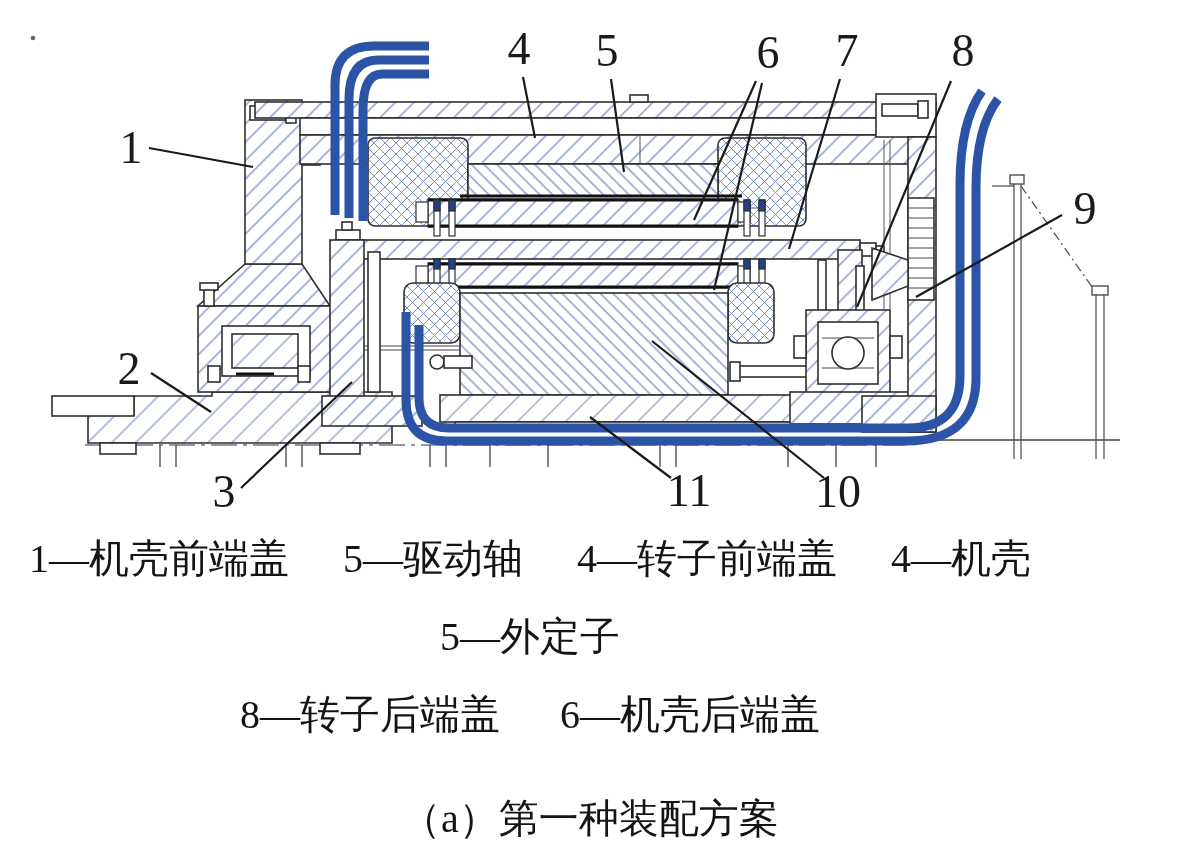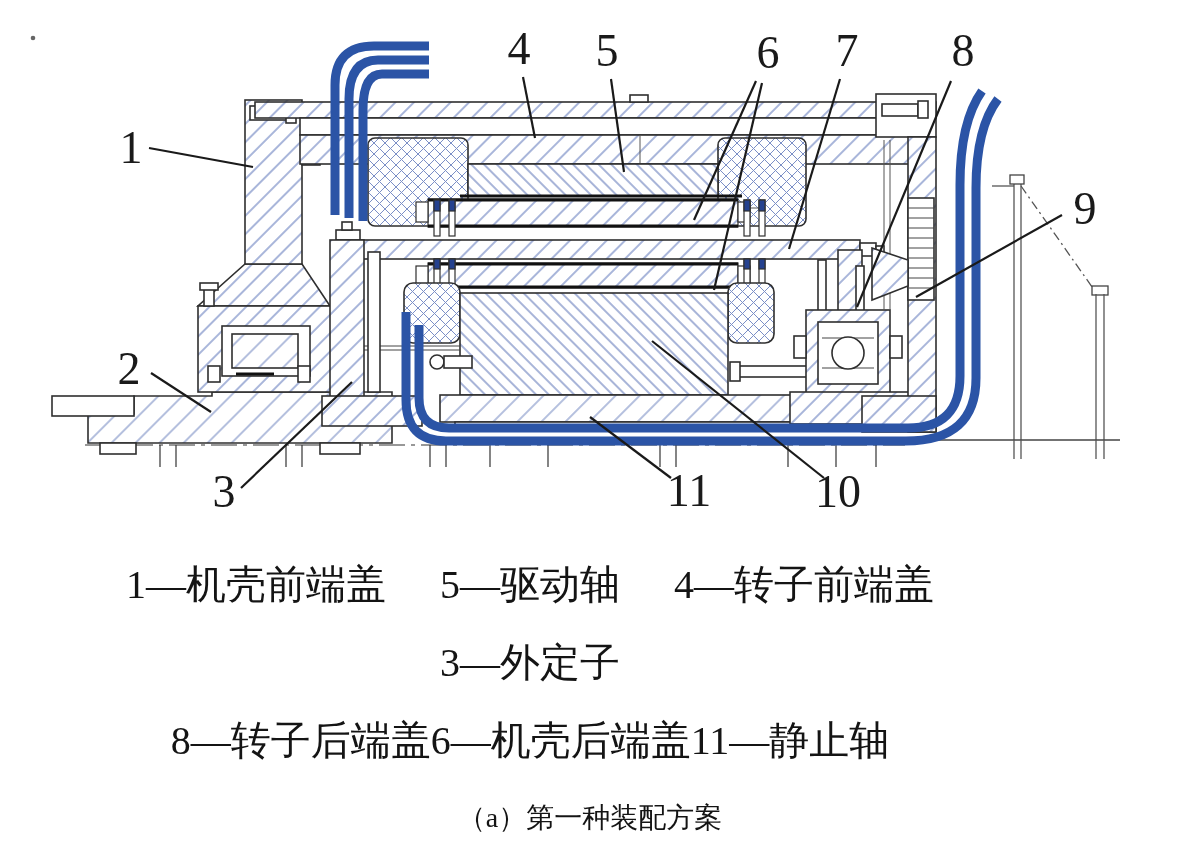--- a/index.html
+++ b/index.html
@@ -1,26 +1,26 @@
 <!DOCTYPE html>
 <html><head>
 <meta charset="utf-8">
 <style>
   html,body{margin:0;padding:0;background:#fff;}
   .page{position:relative;width:1180px;height:865px;background:#fff;overflow:hidden;
         font-family:"Liberation Serif","DejaVu Serif",serif;color:#141414;}
   .diagram{position:absolute;top:0;left:0;}
-  .legend{position:absolute;left:0;top:545px;width:1060px;}
+  .legend{position:absolute;left:0;top:519px;width:1060px;}
   .legend-line{display:flex;justify-content:center;align-items:center;height:78px;
                font-size:40px;white-space:nowrap;}
   .legend-line.l1{gap:54px;}
   .legend-line.l2{gap:92px;}
-  .legend-line.l3{}
+  .legend-line.l3{gap:60px;}
   .caption{position:absolute;left:0;top:779px;width:1180px;height:78px;display:flex;
-           justify-content:center;align-items:center;font-size:28px;}
+           justify-content:center;align-items:center;font-size:40px;}
   svg text.callout{font-family:"Liberation Serif","DejaVu Serif",serif;font-size:46px;fill:#1a1a1a;}
 </style>
 </head>
 <body>
 
 <div class="page">
 
   <svg class="diagram" width="1180" height="540" viewBox="0 0 1180 540">
     <defs>
       <pattern id="h1" patternUnits="userSpaceOnUse" width="13" height="13" patternTransform="rotate(45)">
@@ -263,25 +263,25 @@
       <text class="callout" x="838" y="507">10</text>
       <text class="callout" x="689" y="506">11</text>
     </g>
   </svg>
 
   <div class="legend">
     <div class="legend-line l1">
       <span>1—机壳前端盖</span>
       <span>5—驱动轴</span>
       <span>4—转子前端盖</span>
+      <span>4—机壳</span>
     </div>
     <div class="legend-line l2">
-      <span>3—外定子</span>
+      <span>5—外定子</span>
     </div>
     <div class="legend-line l3">
       <span>8—转子后端盖</span>
       <span>6—机壳后端盖</span>
-      <span>11—静止轴</span>
     </div>
   </div>
 
   <div class="caption">（a）第一种装配方案</div>
 </div>
 
 </body></html>

